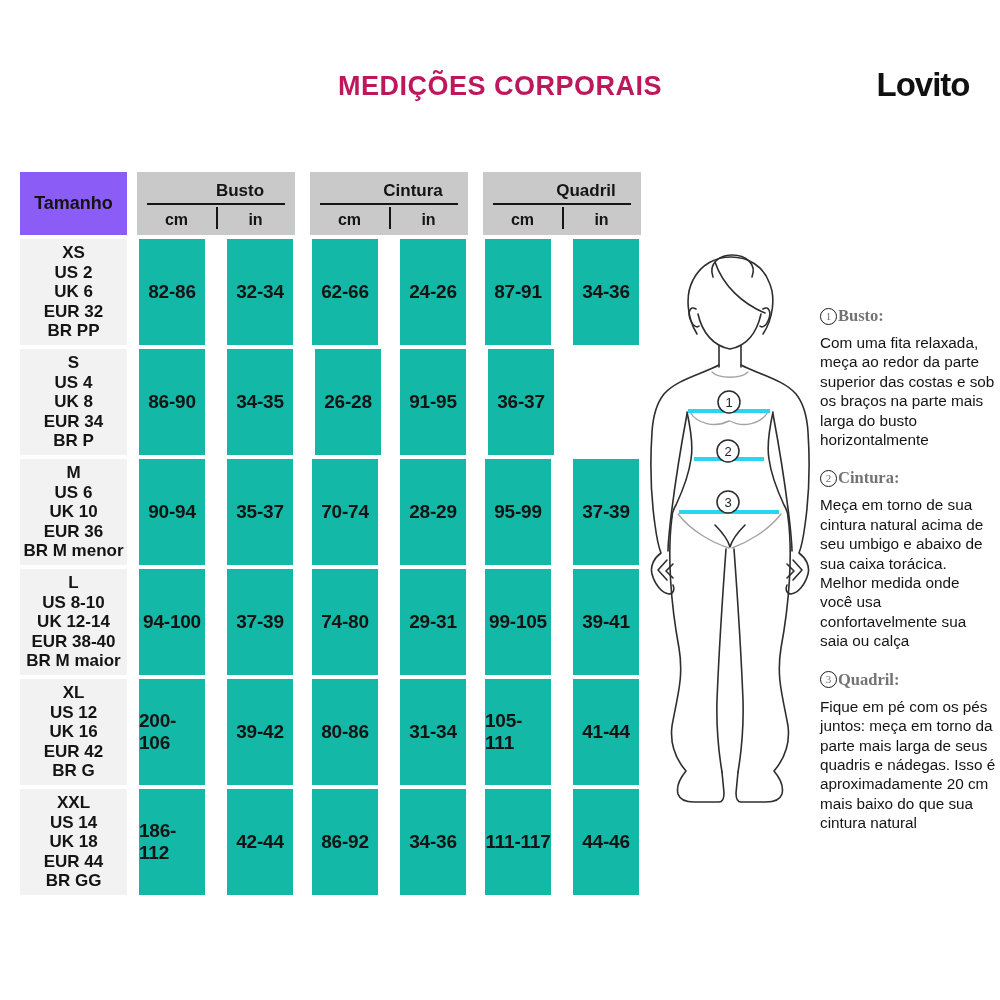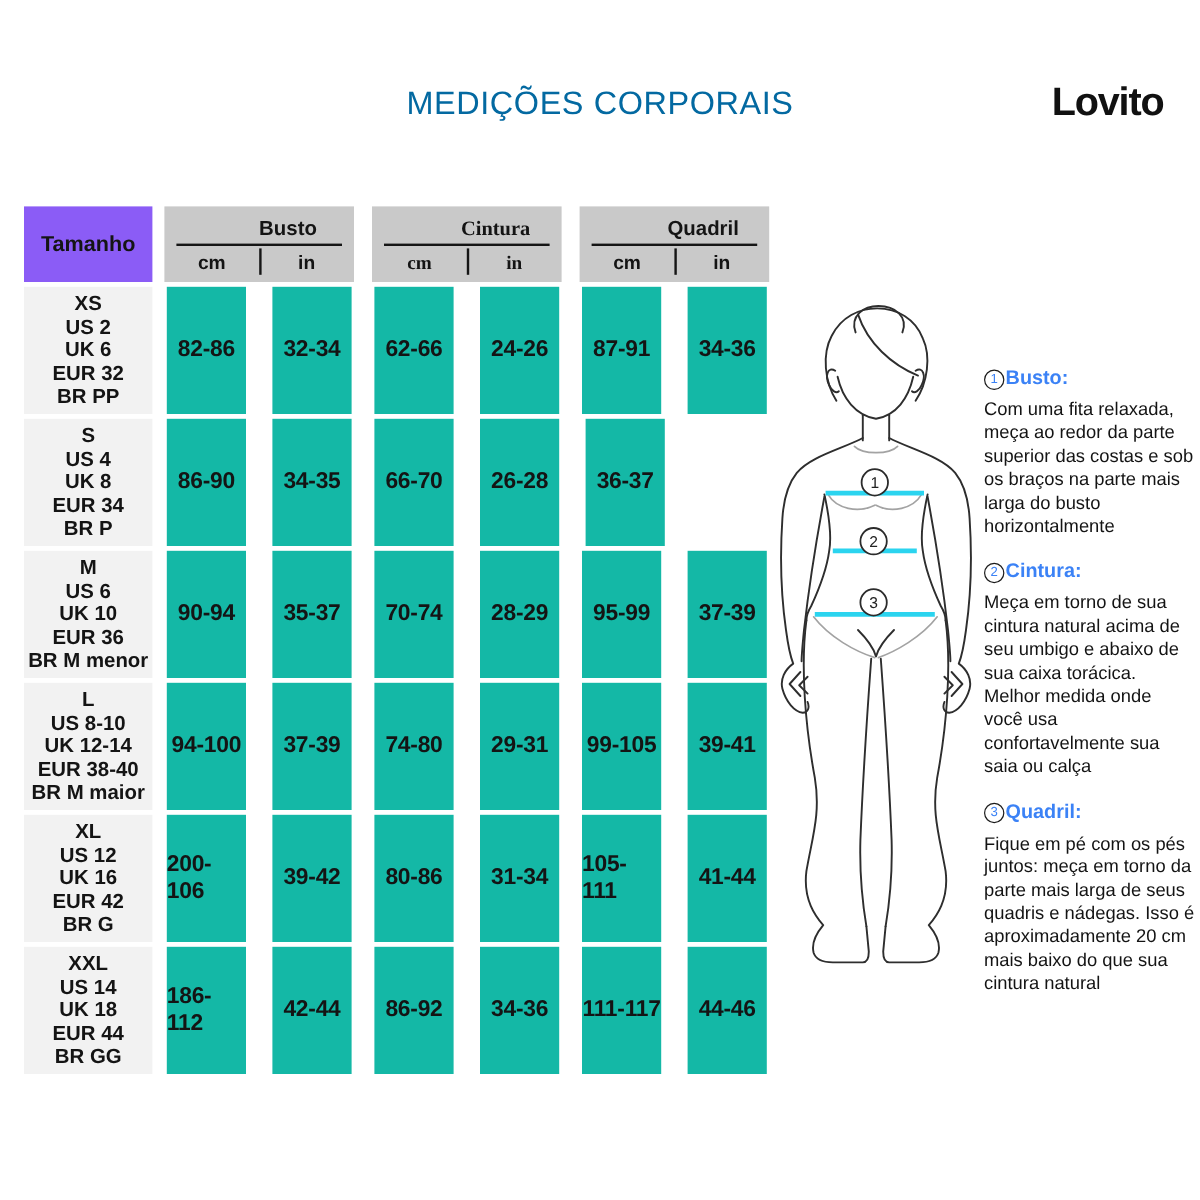--- a/index.html
+++ b/index.html
@@ -4,36 +4,36 @@
 <style>
   html,body{margin:0;padding:0;}
   body{
     width:1000px;height:1000px;position:relative;background:#ffffff;
     font-family:"Liberation Sans","DejaVu Sans",sans-serif;color:#141414;
     overflow:hidden;
   }
   
   .page-title{
     position:absolute;top:71px;left:0;width:1000px;text-align:center;
-    font-size:27px;font-weight:400;letter-spacing:.5px;color:#0369a1;
+    font-size:27px;font-weight:700;letter-spacing:.5px;color:#be185d;
   }
   .brand{
     position:absolute;top:66px;left:858px;width:130px;text-align:center;
     font-size:33px;font-weight:700;letter-spacing:-1px;color:#111;
   }
   
   .size-table{position:absolute;left:20px;top:172px;width:625px;}
   .hdr-row{display:flex;height:63px;}
   .hdr-size{
     width:107px;background:#8b5cf6;display:flex;align-items:center;justify-content:center;
     font-size:18px;font-weight:700;
   }
   .hdr-group{width:158px;background:#c9c9c9;display:flex;flex-direction:column;}
   .hdr-group.g-busto{margin-left:10px;}
-  .hdr-group.g-cintura{margin-left:15px;font-family:Liberation Serif, serif;}
+  .hdr-group.g-cintura{margin-left:15px;}
   .hdr-group.g-quadril{margin-left:15px;}
   .grp-label{
     height:29px;display:flex;align-items:flex-end;justify-content:center;
     font-size:17px;font-weight:700;padding-bottom:2px;margin-left:48px;
   }
   .grp-rule{height:0;border-bottom:2px solid #151515;margin:0 10px;}
   .grp-units{position:relative;flex:1;display:flex;}
   .grp-units .unit{flex:1;display:flex;align-items:center;justify-content:center;
     font-size:16px;font-weight:700;text-align:right;}
   .unit-divider{
@@ -53,21 +53,21 @@
   .c-val.b-cm{margin-left:12px;}
   .c-val.b-in{margin-left:22px;}
   .c-val.c-cm{margin-left:19px;}
   .c-val.c-in{margin-left:22px;}
   .c-val.q-cm{margin-left:19px;}
   .c-val.q-in{margin-left:22px;}
   
   .figure-wrap{position:absolute;left:638px;top:248px;width:184px;height:575px;}
   
   .instructions{position:absolute;left:820px;top:306px;width:176px;}
-  .instr-title{font-size:16.5px;font-weight:700;margin:0 0 7px 0;color:#3b82f6;}
+  .instr-title{font-size:16.5px;font-weight:700;margin:0 0 7px 0;color:#737373;font-family:Liberation Serif, serif;}
   .instr-text{font-size:15.3px;line-height:19.4px;margin:0 0 19px 0;color:#141414;}
   .cnum{
     display:inline-block;width:15px;height:15px;border:1.3px solid #1b1b1b;border-radius:50%;
     font-size:11px;line-height:15px;text-align:center;font-weight:400;
     vertical-align:1.5px;margin-right:1px;
   }
 </style>
 </head>
 <body>
 
@@ -124,22 +124,22 @@
   </div>
 
   <div class="t-row">
     <div class="c-size">S
 US 4
 UK 8
 EUR 34
 BR P</div>
     <div class="c-val b-cm">86-90</div>
     <div class="c-val b-in">34-35</div>
-    <div class="c-val c-cm">66-70</div>
     <div class="c-val c-in">26-28</div>
+    <div class="c-val q-cm">91-95</div>
     <div class="c-val q-in">36-37</div>
   </div>
 
   <div class="t-row">
     <div class="c-size">M
 US 6
 UK 10
 EUR 36
 BR M menor</div>
     <div class="c-val b-cm">90-94</div>

